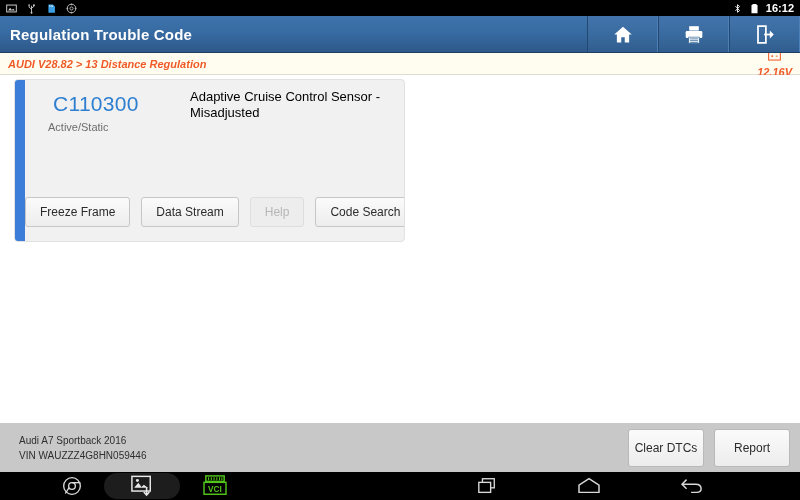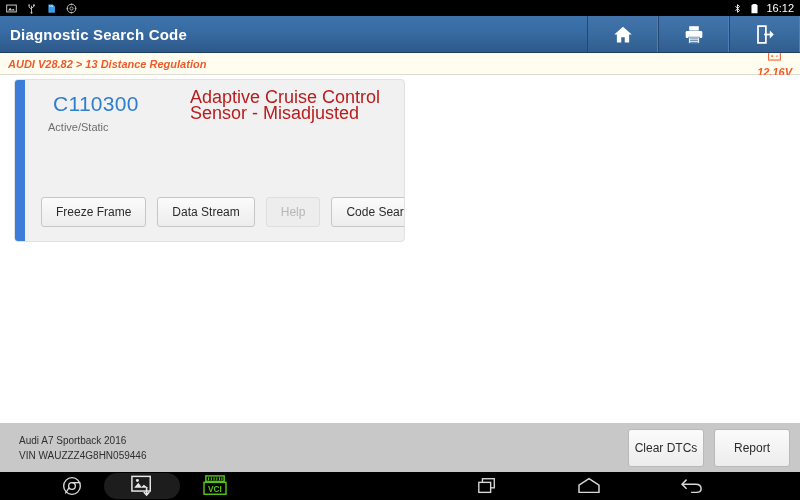--- a/index.html
+++ b/index.html
@@ -16,20 +16,21 @@
   }
 
   
   .statusbar {
     height: 16px;
     background: #000000;
     display: flex;
     align-items: center;
     padding: 0 6px;
     box-sizing: border-box;
+    font-weight: bold;
   }
   .sb-left { display: flex; align-items: center; gap: 9px; }
   .sb-right { margin-left: auto; display: flex; align-items: center; gap: 6px; }
   .sb-icon { width: 11px; height: 11px; display: block; }
   .sb-time {
     color: #ffffff;
     font-size: 11px;
     line-height: 11px;
     font-family: "Liberation Sans", sans-serif;
   }
@@ -146,27 +147,27 @@
     left: 23px;
     top: 41px;
     color: #6d6d6d;
     font-size: 11px;
   }
   .dtc-desc {
     position: absolute;
     left: 165px;
     top: 9px;
     width: 200px;
-    color: #b91c1c;
-    font-size: 18px;
+    color: #000000;
+    font-size: 13px;
     line-height: 16px;
   }
   .card-buttons {
     position: absolute;
-    left: 16px;
+    left: 0;
     bottom: 14px;
     display: flex;
     gap: 11px;
   }
   .card-btn {
     height: 30px;
     padding: 0 14px;
     background: linear-gradient(to bottom, #fbfbfb 0%, #ededed 100%);
     border: 1px solid #c6c6c6;
     border-radius: 3px;
@@ -301,21 +302,21 @@
     </svg>
     <svg class="sb-icon" viewBox="0 0 16 16">
       <rect x="5" y="1.5" width="6" height="1.4" fill="#ffffff"></rect>
       <rect x="3.6" y="2.9" width="8.8" height="12" fill="#ffffff"></rect>
     </svg>
     <span class="sb-time">16:12</span>
   </div>
 </div>
 
 <div class="titlebar">
-  <span class="app-title">Diagnostic Search Code</span>
+  <span class="app-title">Regulation Trouble Code</span>
   <div class="title-actions">
     <div class="title-btn">
       <svg width="22" height="21" viewBox="0 0 24 24">
         <path d="M12 3 L22 12 L19 12 L19 21 L14 21 L14 15 L10 15 L10 21 L5 21 L5 12 L2 12 Z" fill="#ffffff"></path>
       </svg>
     </div>
     <div class="title-btn">
       <svg width="22" height="21" viewBox="0 0 24 24">
         <rect x="6.5" y="2.5" width="11" height="5" fill="#ffffff"></rect>
         <rect x="2.5" y="8" width="19" height="8" rx="1.5" fill="#ffffff"></rect>

